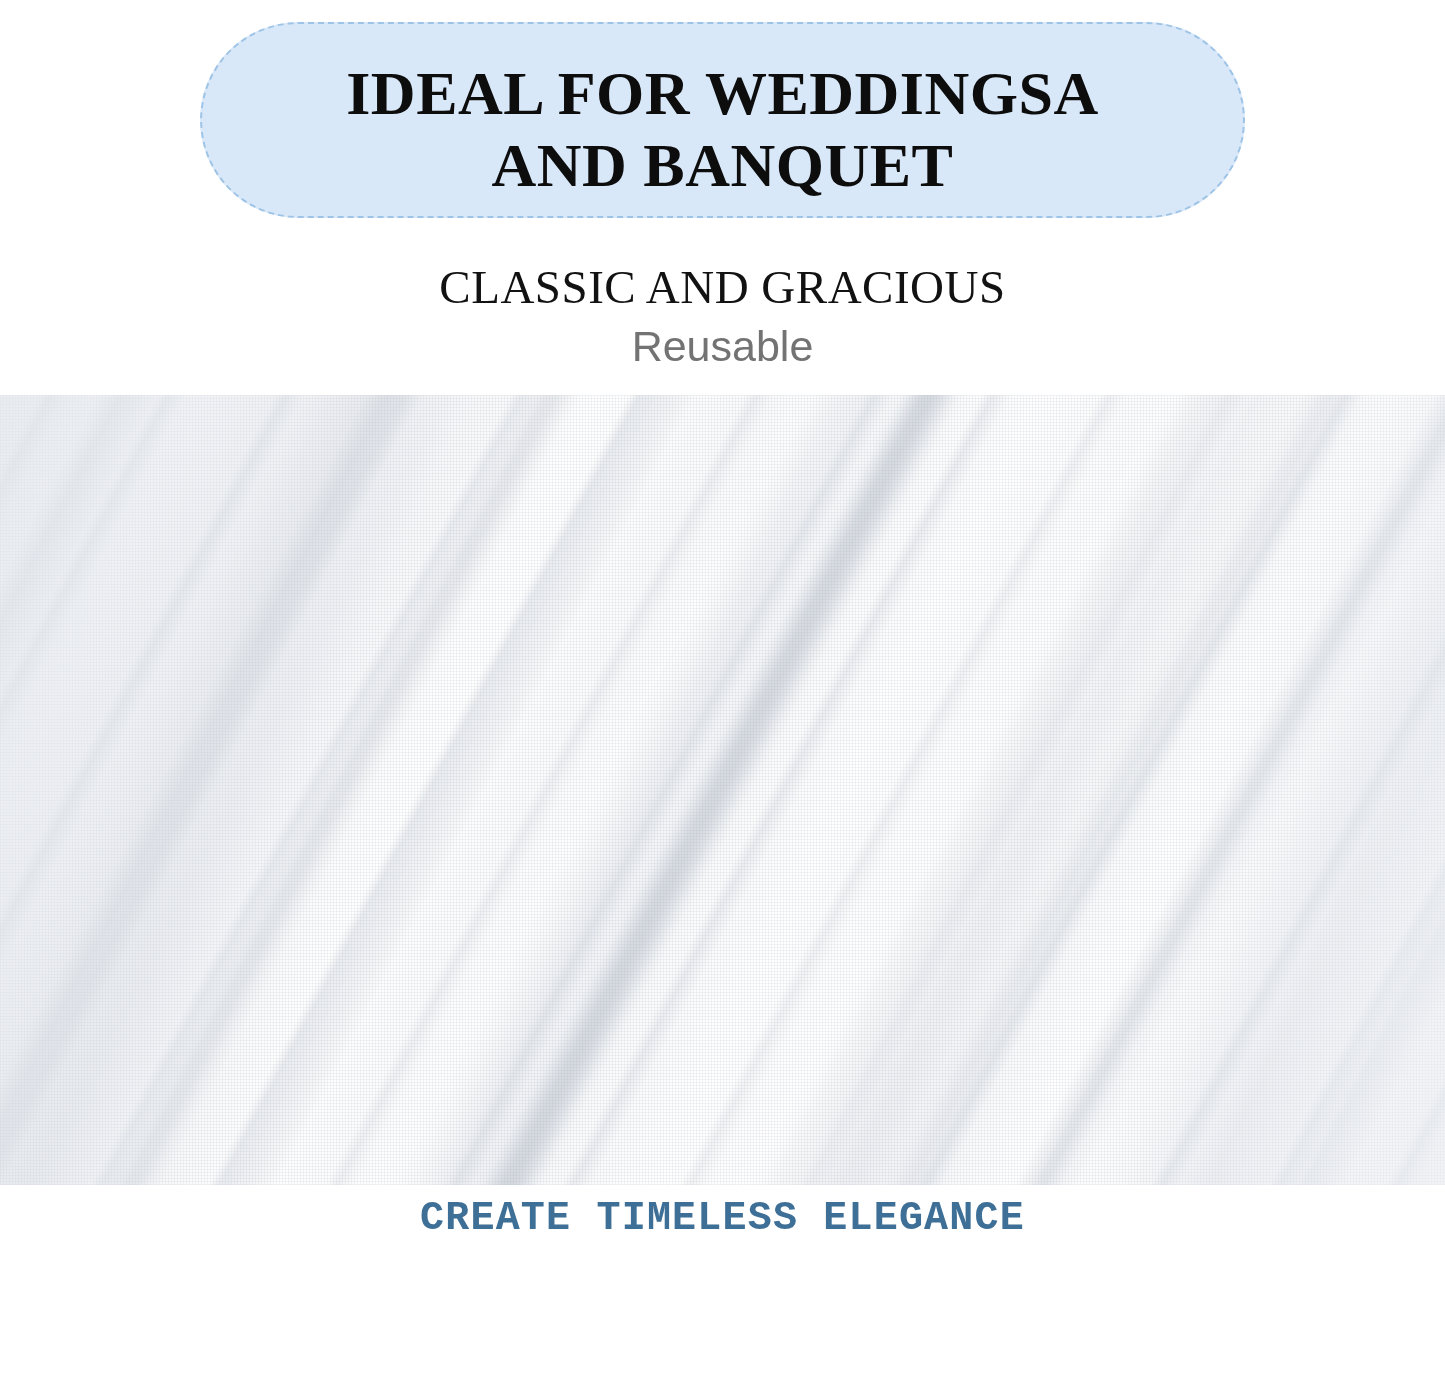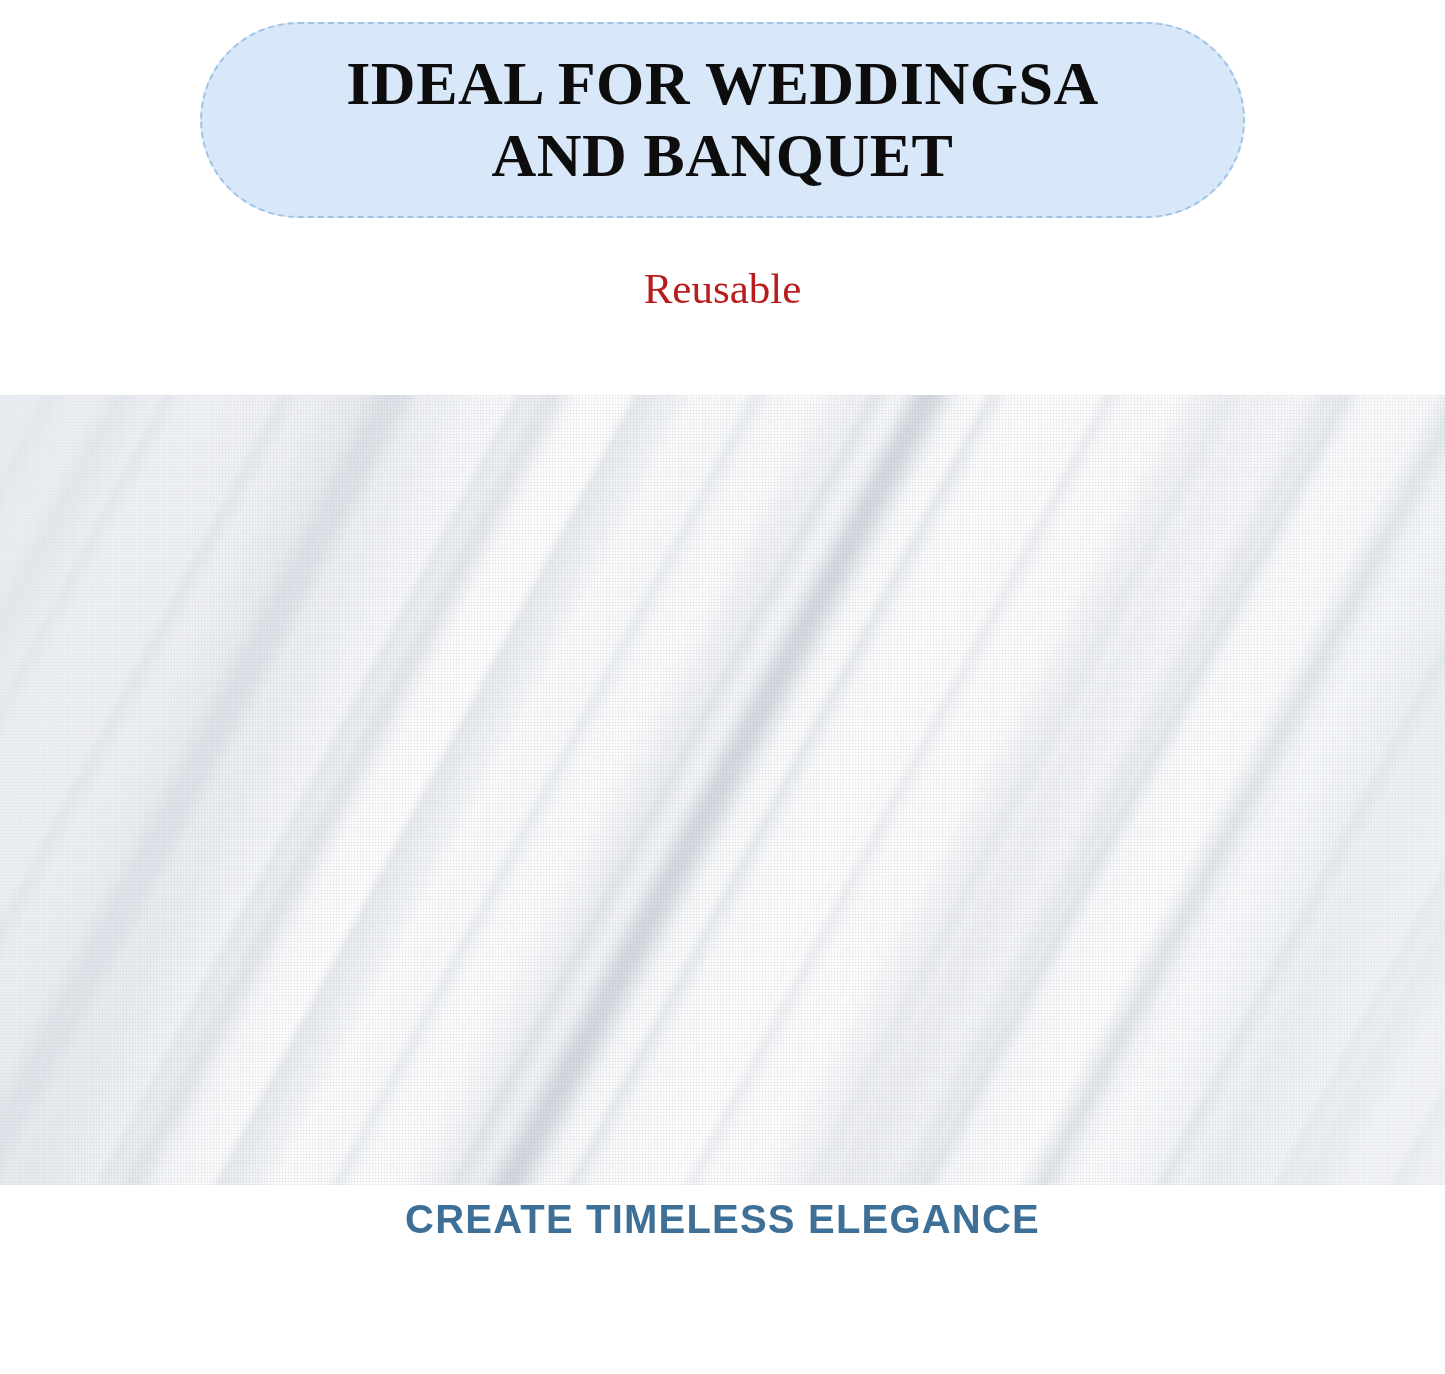--- a/index.html
+++ b/index.html
@@ -30,21 +30,21 @@
     justify-content: center;
   }
   .banner {
     width: 1045px;
     min-height: 196px;
     box-sizing: border-box;
     background: #d9e8f9;
     border: 2px dashed #9dc3e6;
     border-radius: 100px;
     display: flex;
-    align-items: center;
+    align-items: flex-end;
     justify-content: center;
     padding: 14px 40px;
   }
   .banner-title {
     font-family: "Liberation Serif", serif;
     font-weight: bold;
     font-size: 62px;
     line-height: 1.16;
     color: #0d0d0d;
     text-align: center;
@@ -61,24 +61,25 @@
     text-align: center;
   }
   .subhead-main {
     font-family: "Liberation Serif", serif;
     font-size: 47px;
     line-height: 1.1;
     color: #121212;
     letter-spacing: 0.5px;
   }
   .subhead-sub {
-    font-family: Liberation Serif, serif;
+    font-family: Liberation Sans, sans-serif;
     font-size: 43px;
     line-height: 1.25;
-    color: #b91c1c;
+    color: #737373;
+    margin-top: 6px;
   }
 
   
   .photo {
     position: absolute;
     top: 395px;
     left: 0;
     width: 1445px;
     height: 790px;
     overflow: hidden;
@@ -200,21 +201,21 @@
 
   
   .bottom {
     position: absolute;
     top: 1195px;
     left: 0;
     width: 1445px;
     text-align: center;
   }
   .bottom-title {
-    font-family: Liberation Sans, sans-serif;
+    font-family: Liberation Mono, monospace;
     font-weight: bold;
     font-size: 40px;
     letter-spacing: 1.2px;
     color: #3e6f96;
     line-height: 1.2;
   }
   .bottom-body {
     margin-top: 26px;
     font-family: "Liberation Sans", sans-serif;
     font-size: 31px;
@@ -230,20 +231,21 @@
 <div class="page">
 
   <div class="banner-wrap">
     <div class="banner">
       <div class="banner-title">IDEAL FOR WEDDINGSA
 AND BANQUET</div>
     </div>
   </div>
 
   <div class="subhead">
+    <div class="subhead-main">CLASSIC AND GRACIOUS</div>
     <div class="subhead-sub">Reusable</div>
   </div>
 
   <div class="photo">
     <div class="base"></div>
     <div class="folds2"></div>
     <div class="folds"></div>
     <div class="dk2"></div>
     <div class="hi1"></div>
     <div class="dk1"></div>

